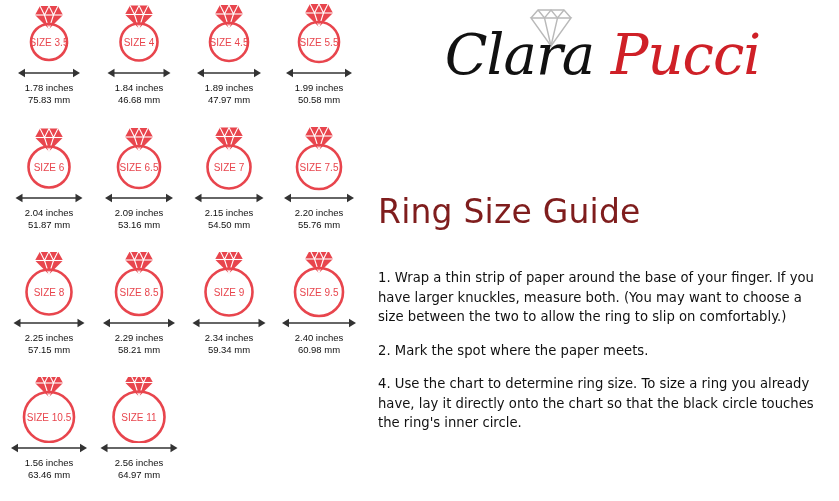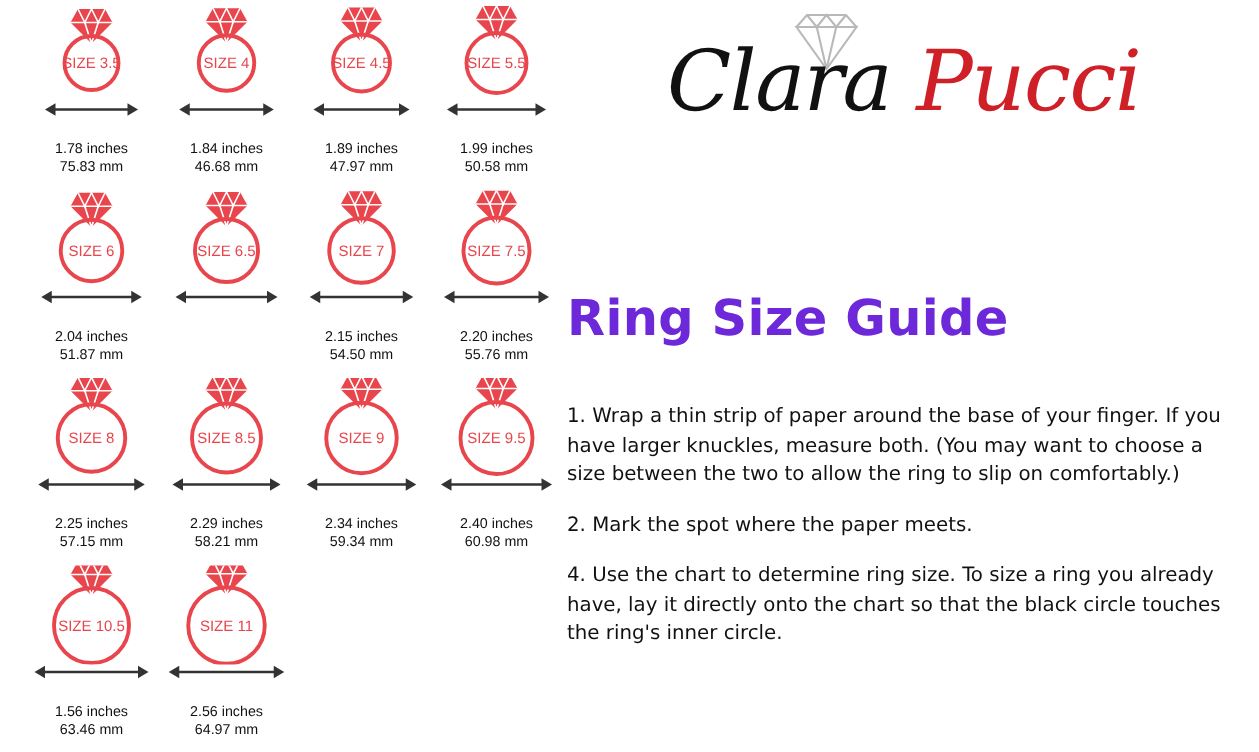--- a/index.html
+++ b/index.html
@@ -16,21 +16,21 @@
   }
   .page {
     position: relative;
     width: 839px;
     height: 501px;
   }
 
   
   .ring-grid {
     position: absolute;
-    left: 16px;
+    left: 4px;
     top: 0px;
     width: 360px;
     height: 501px;
     display: grid;
     grid-template-columns: repeat(4, 90px);
     grid-template-rows: repeat(4, 125px);
   }
   .ring-cell {
     position: relative;
     width: 90px;
@@ -57,21 +57,21 @@
     position: absolute;
     left: 0;
     top: 82px;
     width: 90px;
     text-align: center;
     font-size: 9.5px;
     line-height: 11.5px;
     color: #111111;
     font-family: "Liberation Sans", sans-serif;
   }
-  .measure-text .inches { display: block; margin-top: 12px; }
+  .measure-text .inches { display: block; }
   .measure-text .mm { display: block; }
 
   
   .right-pane {
     position: absolute;
     left: 362px;
     top: 0;
     width: 477px;
     height: 501px;
   }
@@ -103,23 +103,23 @@
     white-space: nowrap;
   }
   .logo-clara { color: #111111; }
   .logo-pucci { color: #cf2027; }
 
   .guide-title {
     position: absolute;
     left: 16px;
     top: 192px;
     font-size: 33px;
-    font-weight: bold;
+    font-weight: normal;
     letter-spacing: 0.2px;
-    color: #6d28d9;
+    color: #7f1d1d;
     font-family: "DejaVu Sans", sans-serif;
   }
   .steps {
     position: absolute;
     left: 16px;
     top: 268px;
     width: 448px;
   }
   .step {
     font-size: 13.2px;
@@ -249,20 +249,24 @@
             <path d="M34.5 10 L39 24 L43.5 10" stroke="#ffffff" stroke-width="1.1" fill="none"></path>
             <circle cx="39" cy="40" r="21" fill="none" stroke="#e8454d" stroke-width="2.6"></circle>
             <text x="39" y="43.6" text-anchor="middle" fill="#e8454d" font-family="Liberation Sans, sans-serif" font-size="10">SIZE 6.5</text>
           </g>
         </svg>
         <svg class="arrow-row" viewBox="0 0 78 14">
           <line x1="11" y1="7" x2="67" y2="7" stroke="#333333" stroke-width="1.6"></line>
           <path d="M5 7 L12 2.8 L12 11.2 Z" fill="#333333"></path>
           <path d="M73 7 L66 2.8 L66 11.2 Z" fill="#333333"></path>
         </svg>
+        <div class="measure-text">
+          <span class="inches">2.09 inches</span>
+          <span class="mm">53.16 mm</span>
+        </div>
       </div>
       <div class="ring-cell">
         <svg class="ring-art" viewBox="0 0 78 66">
           <g>
             <path d="M25 9.5 L30 0.5 L48 0.5 L53 9.5 L39 23.5 Z" fill="#e8454d"></path>
             <path d="M25 9.5 L53 9.5" stroke="#ffffff" stroke-width="1.1" fill="none"></path>
             <path d="M30 0.5 L34.5 9.5 L39 0.5 L43.5 9.5 L48 0.5" stroke="#ffffff" stroke-width="1.1" fill="none"></path>
             <path d="M34.5 9.5 L39 23.5 L43.5 9.5" stroke="#ffffff" stroke-width="1.1" fill="none"></path>
             <circle cx="39" cy="40" r="21.5" fill="none" stroke="#e8454d" stroke-width="2.6"></circle>
             <text x="39" y="43.6" text-anchor="middle" fill="#e8454d" font-family="Liberation Sans, sans-serif" font-size="10">SIZE 7</text>

